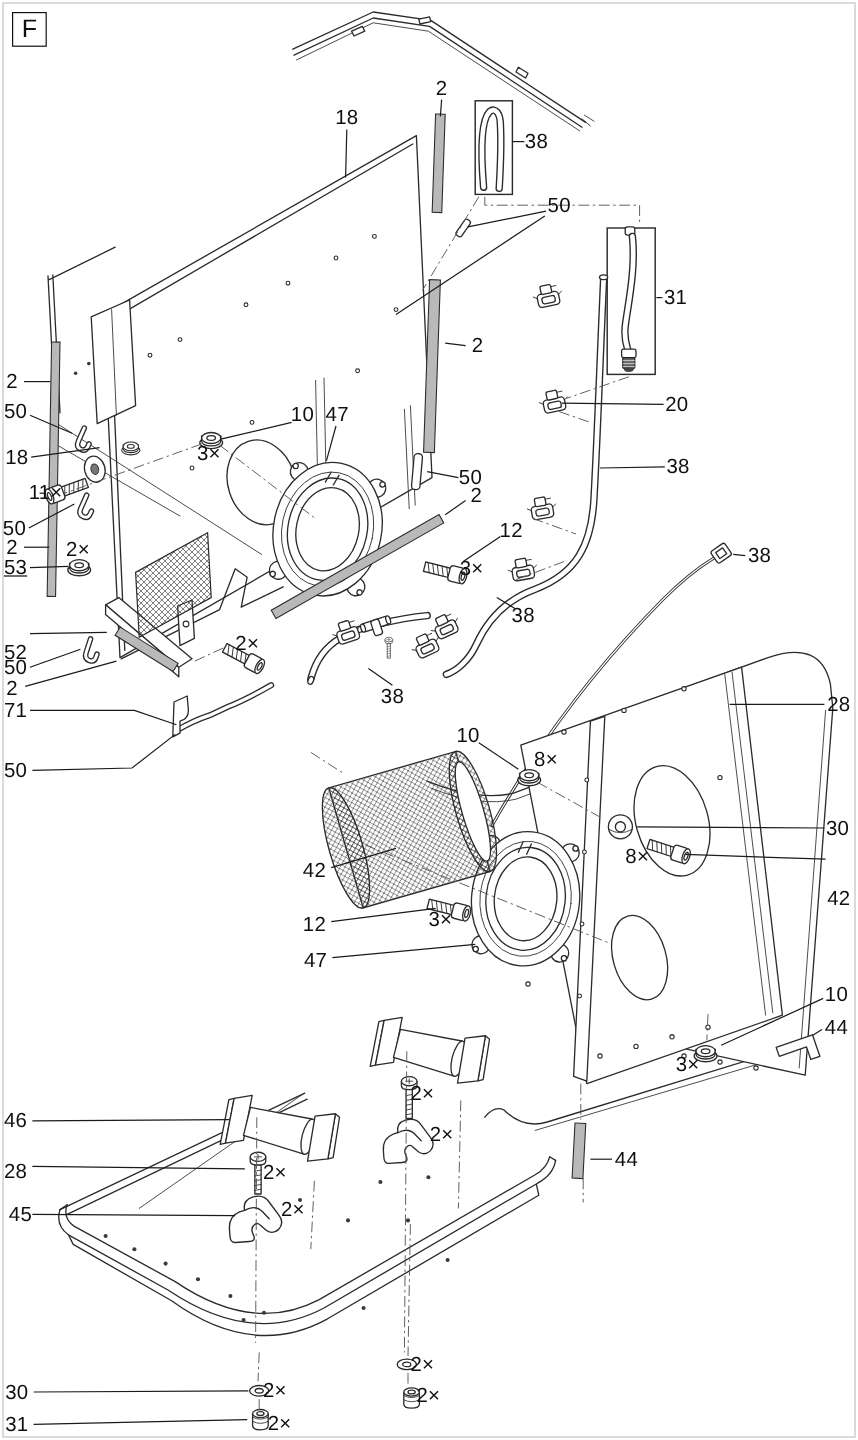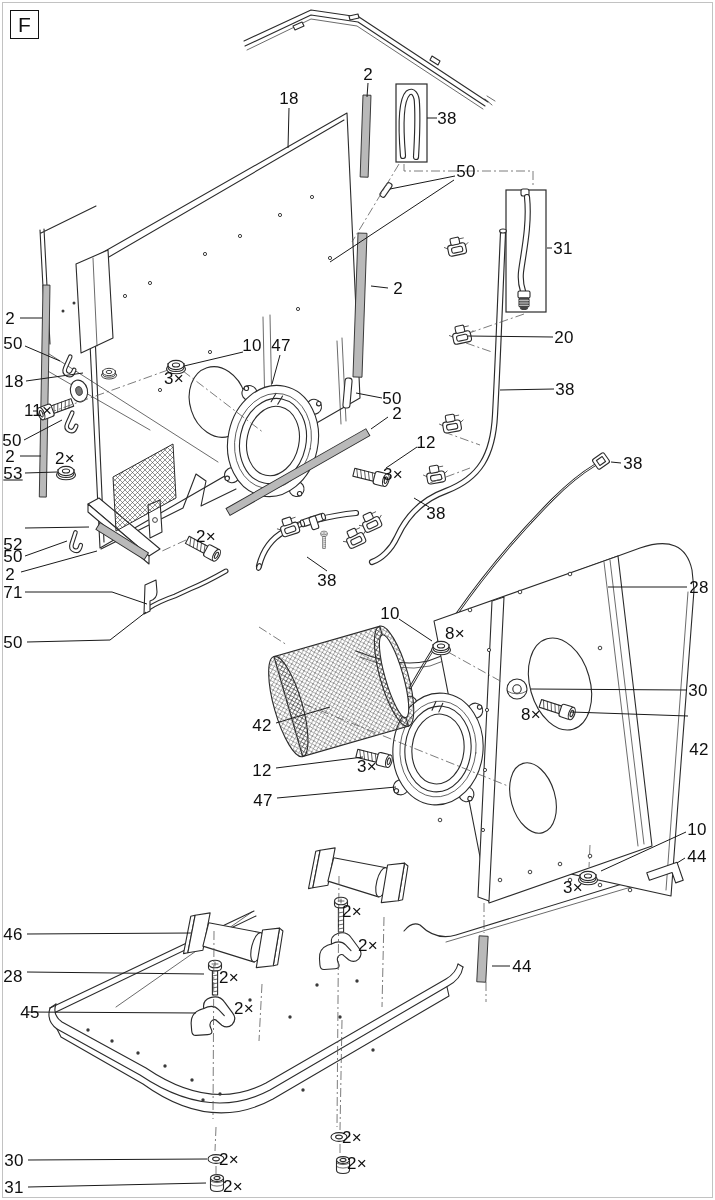--- a/index.html
+++ b/index.html
@@ -447,21 +447,21 @@
       <div class="callout" style="left: 531px; top: 714px;">8×</div>
       <div class="callout" style="left: 699px; top: 749px;">42</div>
       <div class="callout" style="left: 697px; top: 829px;">10</div>
       <div class="callout" style="left: 697px; top: 856px;">44</div>
       <div class="callout" style="left: 573px; top: 887px;">3×</div>
       <div class="callout" style="left: 13px; top: 934px;">46</div>
       <div class="callout" style="left: 352px; top: 911px;">2×</div>
       <div class="callout" style="left: 368px; top: 945px;">2×</div>
       <div class="callout" style="left: 13px; top: 976px;">28</div>
       <div class="callout" style="left: 229px; top: 977px;">2×</div>
-      <div class="callout" style="left: 30px; top: 1012px;">45</div>
+      <div class="callout" style="left: 17px; top: 1012px;">45</div>
       <div class="callout" style="left: 244px; top: 1008px;">2×</div>
       <div class="callout" style="left: 522px; top: 966px;">44</div>
       <div class="callout" style="left: 352px; top: 1137px;">2×</div>
       <div class="callout" style="left: 357px; top: 1163px;">2×</div>
       <div class="callout" style="left: 14px; top: 1160px;">30</div>
       <div class="callout" style="left: 229px; top: 1159px;">2×</div>
       <div class="callout" style="left: 14px; top: 1187px;">31</div>
       <div class="callout" style="left: 233px; top: 1186px;">2×</div>
     </div>
 

